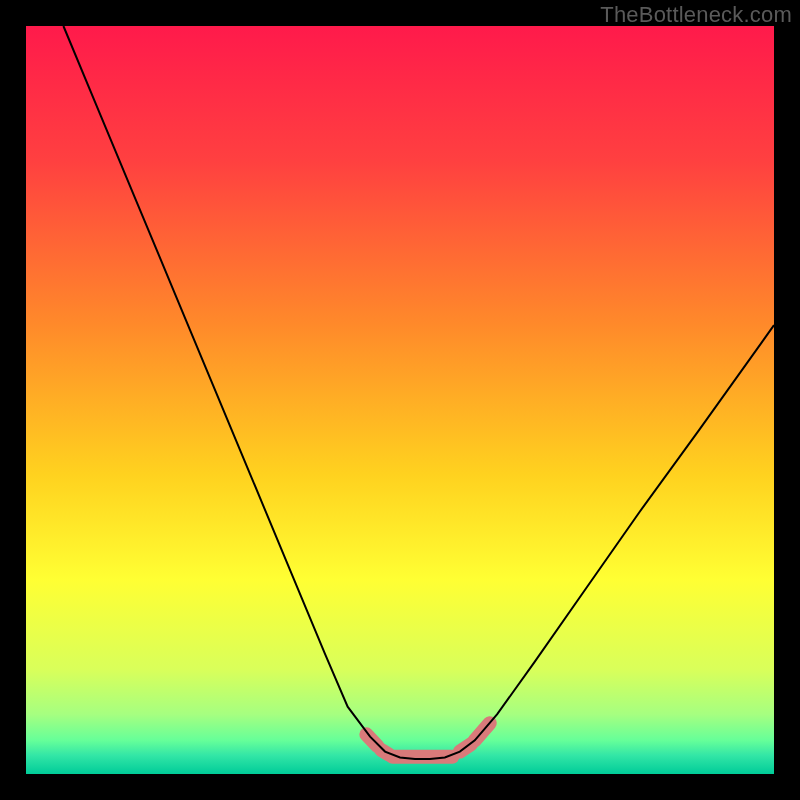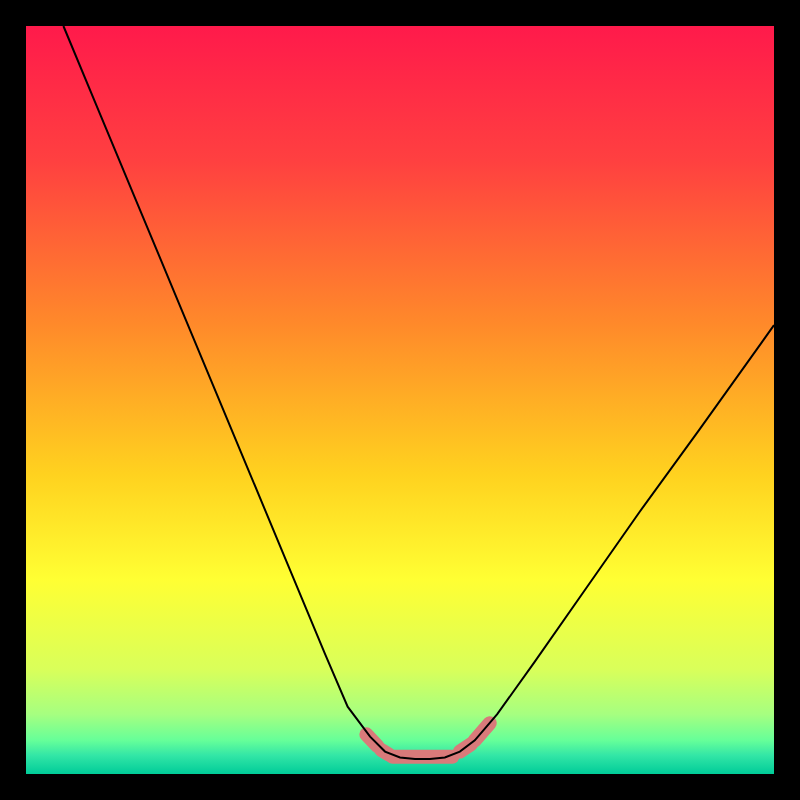--- a/index.html
+++ b/index.html
@@ -29,20 +29,21 @@
   svg {
     position: absolute;
     inset: 0;
   }
 </style>
 </head>
 <body>
 
 <div class="frame">
 
+  <div class="watermark">TheBottleneck.com</div>
 
   <svg viewBox="0 0 800 800" width="800" height="800" preserveAspectRatio="none">
     <defs>
       <linearGradient id="bg-grad" x1="0" y1="0" x2="0" y2="1">
       <stop offset="0.00%" stop-color="#ff1a4b"></stop>
           <stop offset="18.00%" stop-color="#ff4040"></stop>
           <stop offset="40.00%" stop-color="#ff8a2a"></stop>
           <stop offset="60.00%" stop-color="#ffd21f"></stop>
           <stop offset="74.00%" stop-color="#ffff33"></stop>
           <stop offset="86.00%" stop-color="#d9ff5a"></stop>

